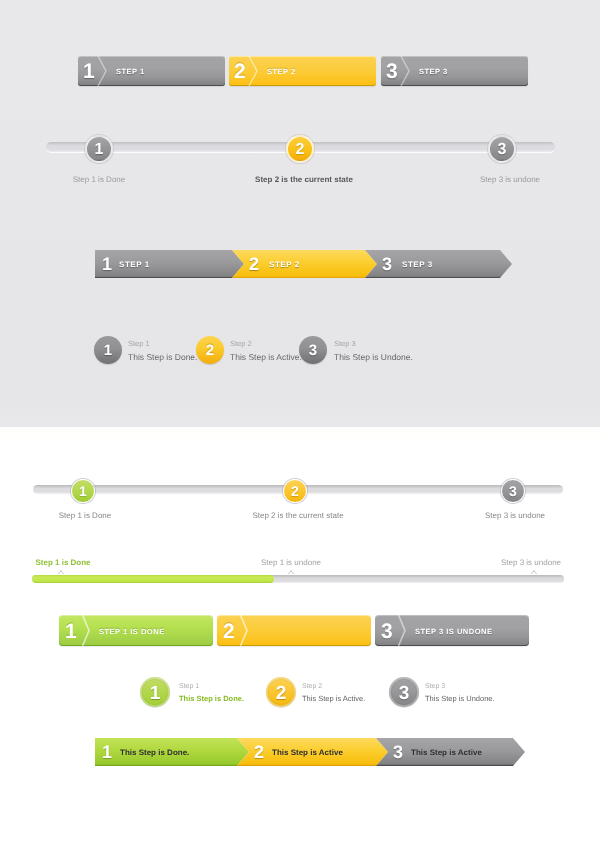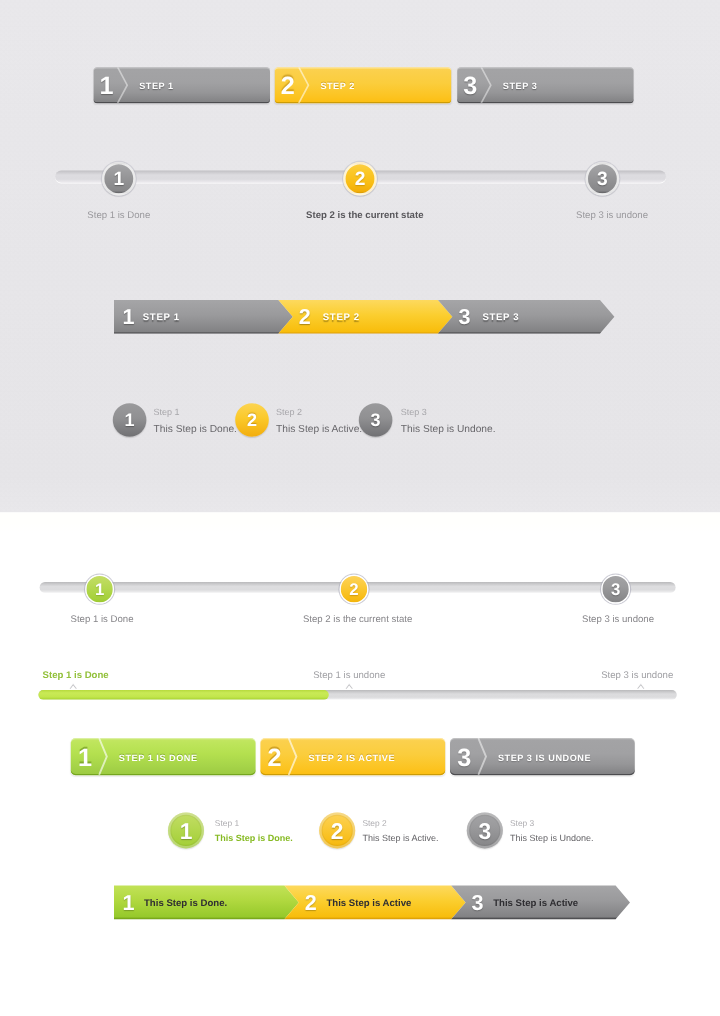--- a/index.html
+++ b/index.html
@@ -295,21 +295,20 @@
       <svg class="chev" viewBox="0 0 16 31">
           <path d="M0.5 0 L7 15.5 L0.5 31" fill="none" stroke="rgba(255,255,255,0.62)" stroke-width="1.6"></path>
         </svg>
       <span class="lbl">STEP 1 IS DONE</span>
     </div>
     <div class="btn b-yellow" style="left:158px;width:154px;">
       <span class="num">2</span>
       <svg class="chev" viewBox="0 0 16 31">
           <path d="M0.5 0 L7 15.5 L0.5 31" fill="none" stroke="rgba(255,255,255,0.62)" stroke-width="1.6"></path>
         </svg>
-      <span class="lbl">STEP 2 IS ACTIVE</span>
     </div>
     <div class="btn b-grey" style="left:316px;width:154px;">
       <span class="num">3</span>
       <svg class="chev" viewBox="0 0 16 31">
           <path d="M0.5 0 L7 15.5 L0.5 31" fill="none" stroke="rgba(255,255,255,0.50)" stroke-width="1.6"></path>
         </svg>
       <span class="lbl">STEP 3 IS UNDONE</span>
     </div>
   </div>
 

